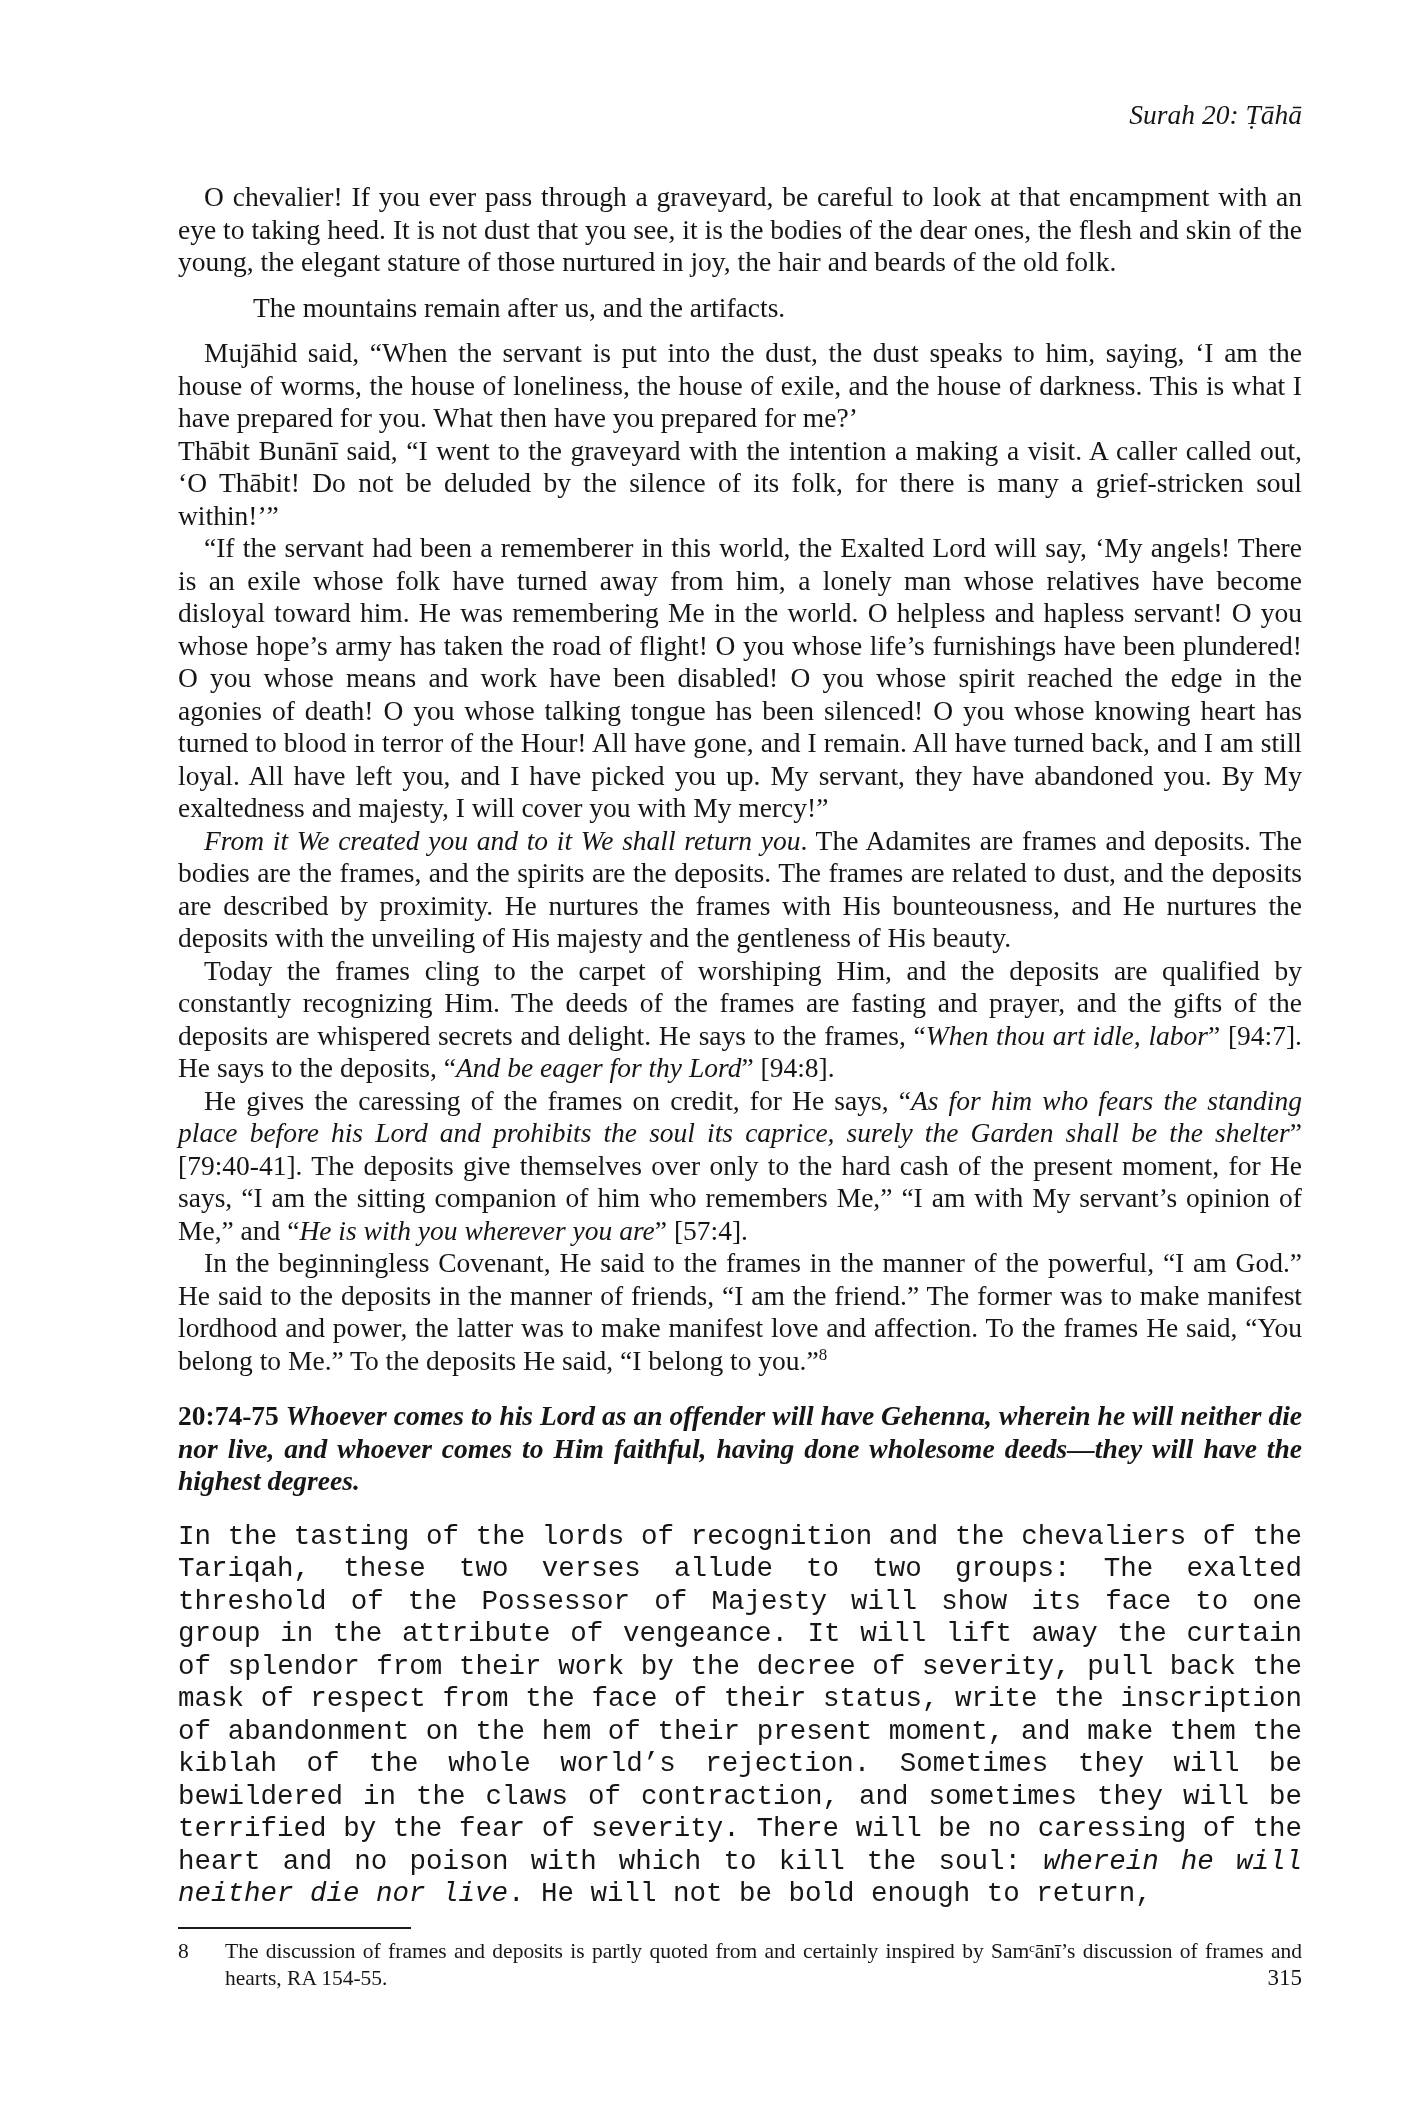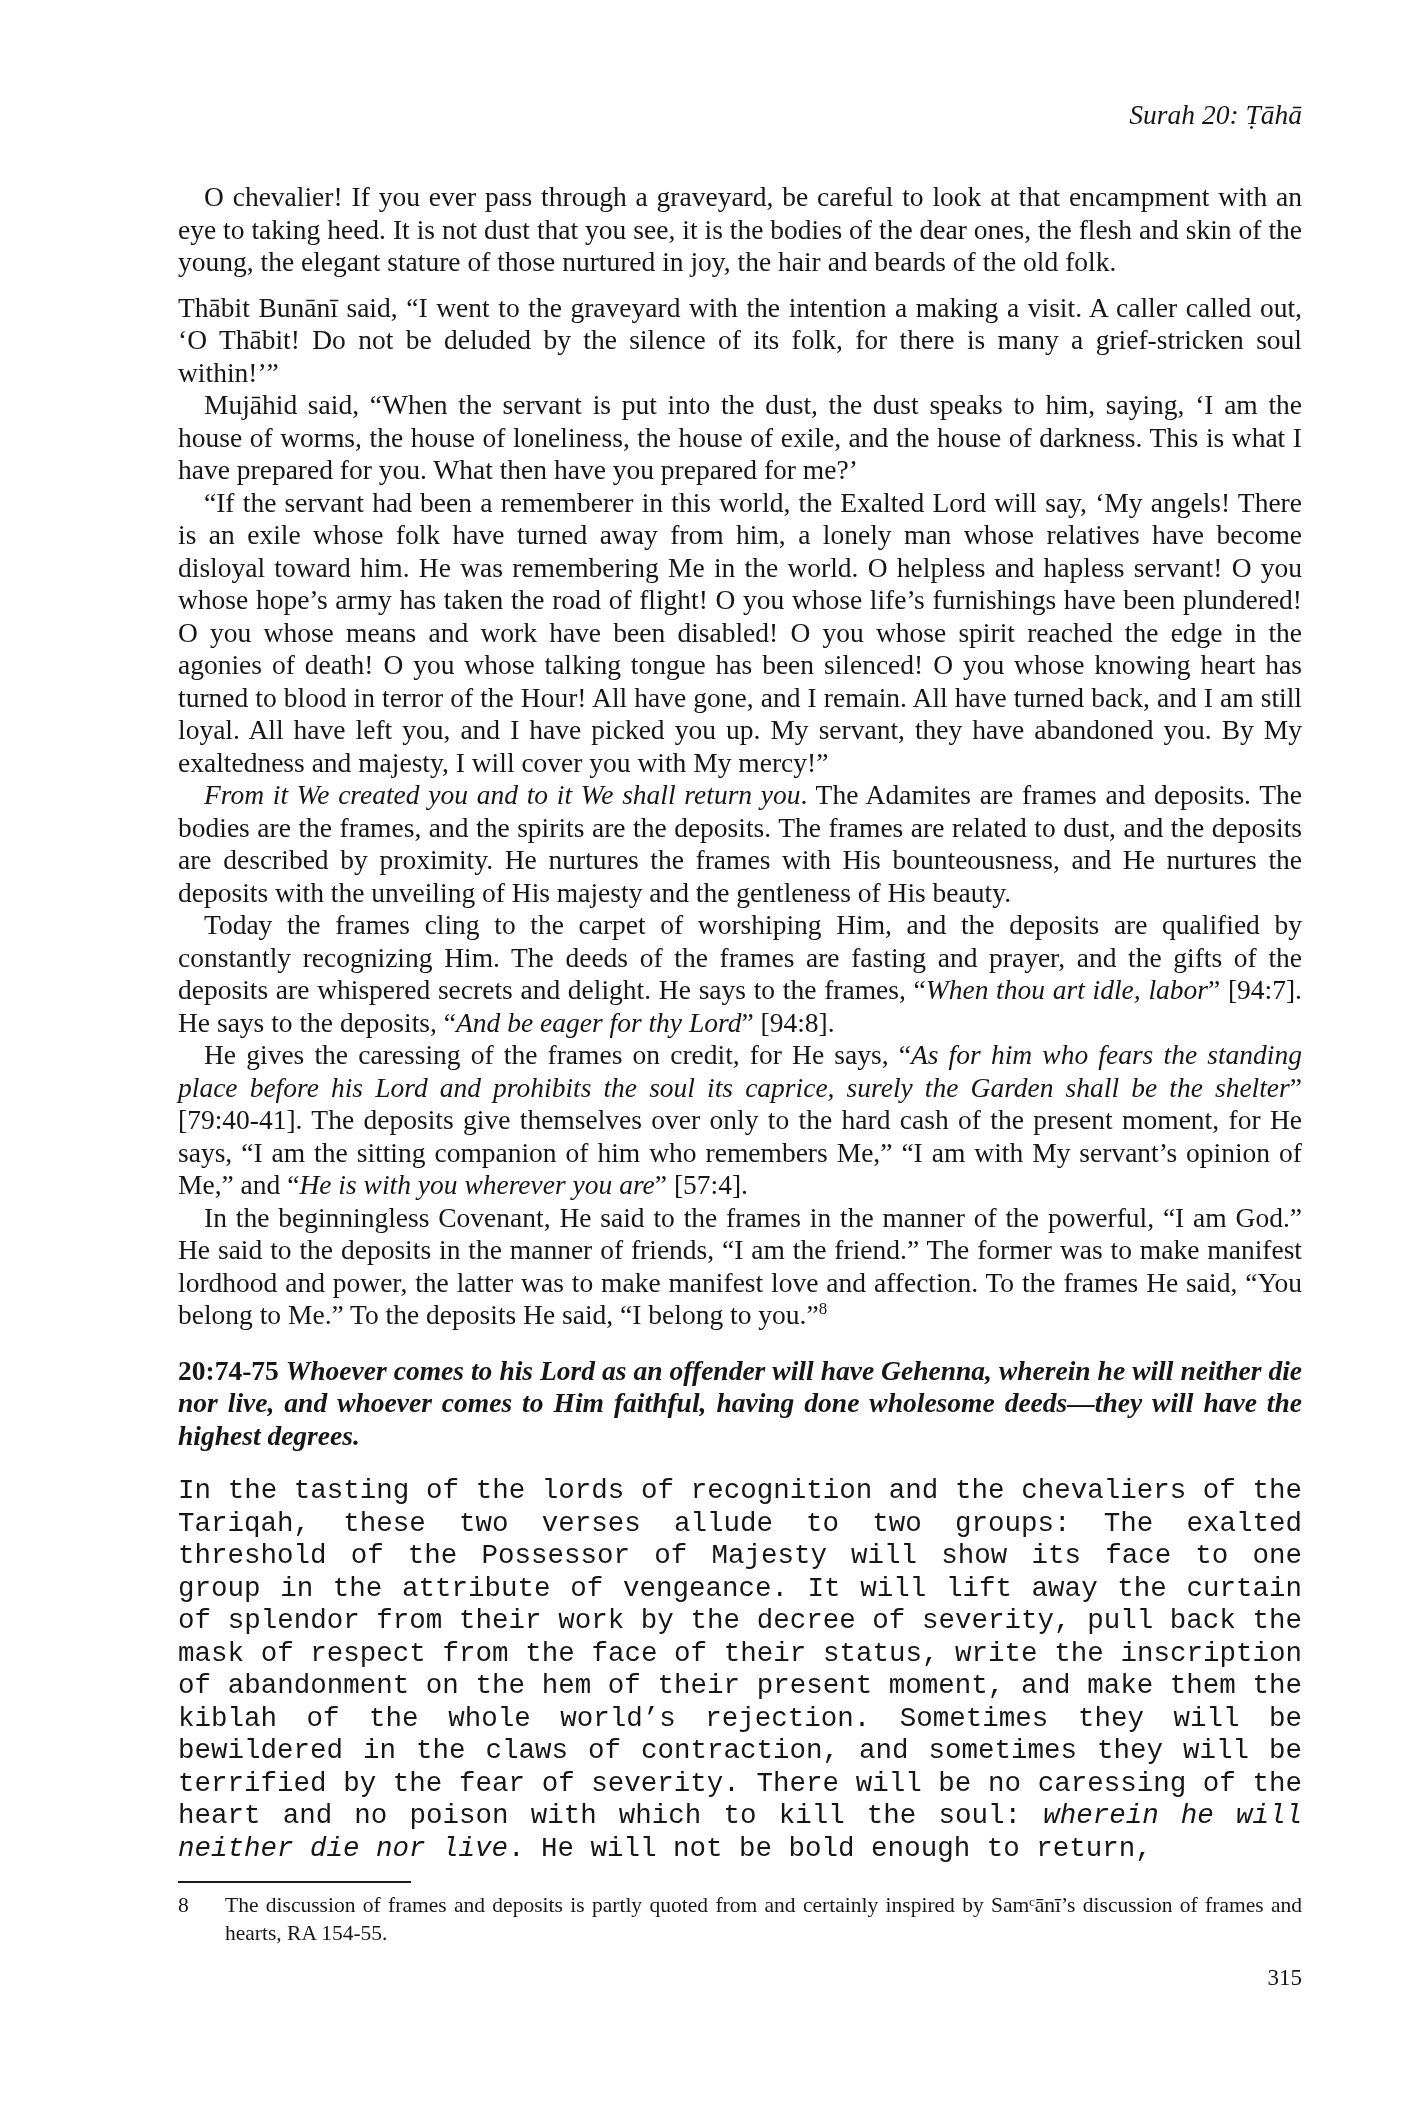--- a/index.html
+++ b/index.html
@@ -53,25 +53,26 @@
 <div class="page">
   <div class="content">
 
     <div class="running-header"><span class="it">Surah 20: Ṭāhā</span></div>
 
     <div class="body">
 
       <p class="para indent"><span>O chevalier! If you ever pass through a graveyard, be careful to look at that encampment with an eye to taking heed. It is not dust that you see, it is the bodies of the dear ones, the flesh and skin of the young, the elegant stature of those nurtured in joy, the hair and beards of the old folk.</span></p>
 
       <div class="verse">
+        <div class="verse-line-2">The mountains remain after us, and the artifacts.</div>
       </div>
 
+      <p class="para indent"><span>Mujāhid said, “When the servant is put into the dust, the dust speaks to him, saying, ‘I am the house of worms, the house of loneliness, the house of exile, and the house of darkness. This is what I have prepared for you. What then have you prepared for me?’</span></p>
+
       <p class="para"><span>Thābit Bunānī said, “I went to the graveyard with the intention a making a visit. A caller called out, ‘O Thābit! Do not be deluded by the silence of its folk, for there is many a grief-stricken soul within!’”</span></p>
-
-      <p class="para indent"><span>Mujāhid said, “When the servant is put into the dust, the dust speaks to him, saying, ‘I am the house of worms, the house of loneliness, the house of exile, and the house of darkness. This is what I have prepared for you. What then have you prepared for me?’</span></p>
 
       <p class="para indent"><span>“If the servant had been a rememberer in this world, the Exalted Lord will say, ‘My angels! There is an exile whose folk have turned away from him, a lonely man whose relatives have be­come disloyal toward him. He was remembering Me in the world. O helpless and hapless servant! O you whose hope’s army has taken the road of flight! O you whose life’s furnishings have been plundered! O you whose means and work have been disabled! O you whose spirit reached the edge in the agonies of death! O you whose talking tongue has been silenced! O you whose know­ing heart has turned to blood in terror of the Hour! All have gone, and I remain. All have turned back, and I am still loyal. All have left you, and I have picked you up. My servant, they have abandoned you. By My exaltedness and majesty, I will cover you with My mercy!”</span></p>
 
       <p class="para indent"><span class="it">From it We created you and to it We shall return you</span><span>. The Adamites are frames and deposits. The bodies are the frames, and the spirits are the deposits. The frames are related to dust, and the deposits are described by proximity. He nurtures the frames with His bounteousness, and He nur­tures the deposits with the unveiling of His majesty and the gentleness of His beauty.</span></p>
 
       <p class="para indent"><span>Today the frames cling to the carpet of worshiping Him, and the deposits are qualified by constantly recognizing Him. The deeds of the frames are fasting and prayer, and the gifts of the deposits are whispered secrets and delight. He says to the frames, “</span><span class="it">When thou art idle, labor</span><span>” [94:7]. He says to the deposits, “</span><span class="it">And be eager for thy Lord</span><span>” [94:8].</span></p>
 
       <p class="para indent"><span>He gives the caressing of the frames on credit, for He says, “</span><span class="it">As for him who fears the standing place before his Lord and prohibits the soul its caprice, surely the Garden shall be the shel­ter</span><span>” [79:40-41]. The deposits give themselves over only to the hard cash of the present moment, for He says, “I am the sitting companion of him who remembers Me,” “I am with My servant’s opinion of Me,” and “</span><span class="it">He is with you wherever you are</span><span>” [57:4].</span></p>
 
       <p class="para indent"><span>In the beginningless Covenant, He said to the frames in the manner of the powerful, “I am God.” He said to the deposits in the manner of friends, “I am the friend.” The former was to make manifest lordhood and power, the latter was to make manifest love and affection. To the frames He said, “You belong to Me.” To the deposits He said, “I belong to you.”</span><sup class="fnref">8</sup></p>

